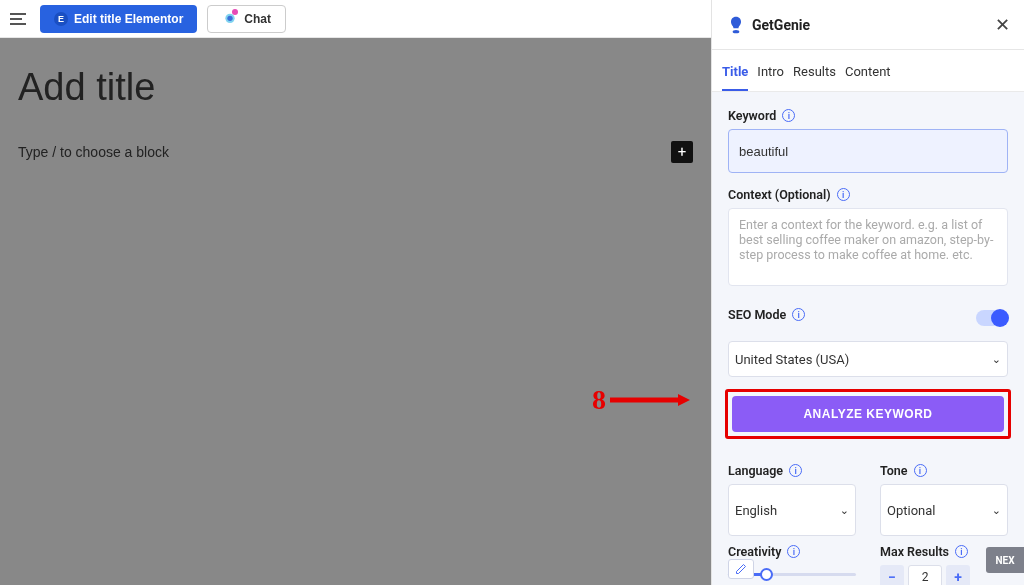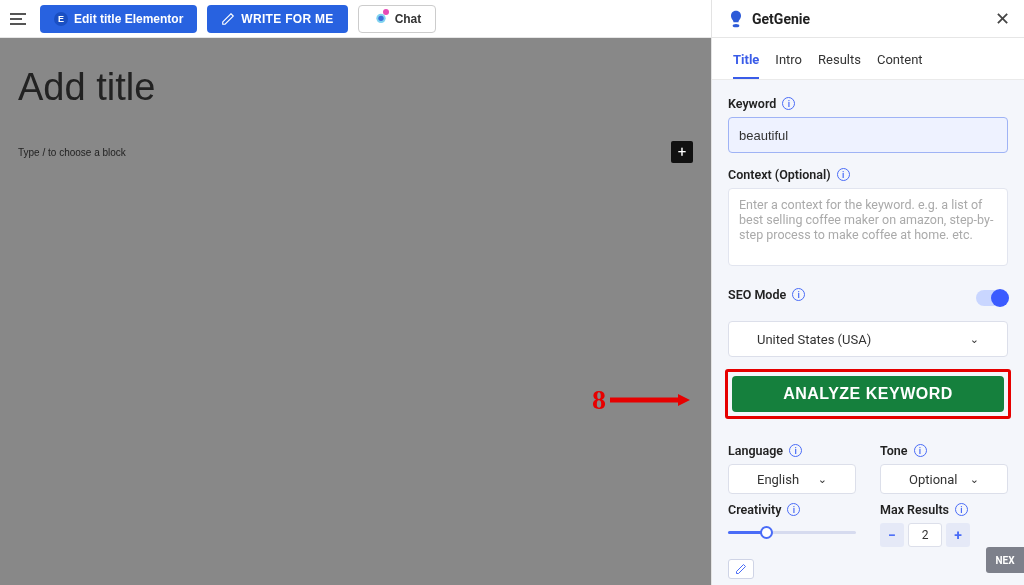--- a/index.html
+++ b/index.html
@@ -13,48 +13,48 @@
 .btn-elementor .ic { width: 14px; height: 14px; border-radius: 50%; background: #1a4fc2; display: inline-flex; align-items: center; justify-content: center; font-size: 9px; }
 .btn-write { background: #2862e0; color: #fff; letter-spacing: .3px; }
 .btn-chat { background: #fff; border: 1px solid #ccc; color: #333; font-weight: 600; position: relative; }
 .btn-chat .dot { position: absolute; top: 3px; left: 24px; width: 6px; height: 6px; background: #e64ab5; border-radius: 50%; }
 .chat-ic { width: 16px; height: 16px; display: inline-block; }
 .pen-ic { width: 14px; height: 14px; }
 .editor { position: absolute; left: 0; top: 38px; right: 313px; bottom: 0; background: #888; padding: 28px 18px 18px; }
 .title-input { font-size: 38px; font-weight: 400; color: #222; background: transparent; border: none; outline: none; width: 100%; margin-bottom: 32px; }
 .title-input::placeholder { color: #222; }
 .block-row { display: flex; align-items: center; justify-content: space-between; }
-.block-prompt { font-size: 10px; color: #222; background: transparent; border: none; outline: none; width: 420px; }
+.block-prompt { font-size: 14px; color: #222; background: transparent; border: none; outline: none; width: 420px; }
 .block-prompt::placeholder { color: #222; }
 .block-add { width: 22px; height: 22px; background: #111; color: #fff; display: flex; align-items: center; justify-content: center; font-size: 15px; cursor: pointer; border-radius: 2px; }
 .panel { position: absolute; right: 0; top: 0; width: 313px; height: 100%; background: #fff; border-left: 1px solid #e3e3e3; display: flex; flex-direction: column; }
-.panel-header { height: 38px; display: flex; align-items: center; justify-content: space-between; padding: 4px 14px; border-bottom: 1px solid #e6e6e6; }
+.panel-header { height: 50px; display: flex; align-items: center; justify-content: space-between; padding: 4px 14px; border-bottom: 1px solid #e6e6e6; }
 .brand { display: flex; align-items: center; gap: 6px; font-weight: 700; font-size: 14px; color: #222; }
 .brand svg { width: 20px; height: 20px; }
 .close-x { font-size: 18px; color: #444; cursor: pointer; }
-.tabs { display: flex; gap: 16px; padding: 14px 21px 0; border-bottom: 1px solid #eaeaea; font-size: 13px; }
+.tabs { display: flex; gap: 9px; padding: 14px 10px 0; border-bottom: 1px solid #eaeaea; font-size: 13px; }
 .tab { padding-bottom: 10px; color: #333; cursor: pointer; }
 .tab.active { color: #3a5ce8; font-weight: 700; border-bottom: 2px solid #3a5ce8; }
 .panel-body { flex: 1; overflow-y: auto; background: #f4f6fb; padding: 16px; font-size: 13px; color: #333; }
 .field-label { display: flex; align-items: center; gap: 6px; font-weight: 600; margin-bottom: 6px; font-size: 12.5px; color: #222; }
 .info-ic { width: 13px; height: 13px; border: 1.5px solid #4a6cf7; border-radius: 50%; display: inline-flex; align-items: center; justify-content: center; font-size: 9px; color: #4a6cf7; }
-.kw-input { width: 100%; height: 36px; border: 1.5px solid #9fb3f5; background: #eef2ff; border-radius: 4px; padding: 16px 10px; font-size: 13px; color: #333; outline: none; }
+.kw-input { width: 100%; height: 44px; border: 1.5px solid #9fb3f5; background: #eef2ff; border-radius: 4px; padding: 16px 10px; font-size: 13px; color: #333; outline: none; }
 .ctx-input { width: 100%; height: 78px; border: 1px solid #e2e5ef; border-radius: 4px; padding: 8px 10px; font-size: 12.5px; color: #999; resize: none; background: #fff; font-family: inherit; }
 .ctx-input::placeholder { color: #aaa; }
 .spacer { height: 14px; }
 .seo-row { display: flex; justify-content: space-between; align-items: center; margin: 18px 0 12px; }
 .toggle { width: 32px; height: 16px; background: #c9d6ff; border-radius: 10px; position: relative; cursor: pointer; }
 .toggle::after { content: ""; position: absolute; right: -1px; top: -1px; width: 18px; height: 18px; background: #3b5bff; border-radius: 50%; }
-.select { width: 100%; height: 36px; border: 1px solid #dcdfea; border-radius: 4px; background: #fff; padding: 0 28px; font-size: 13px; display: flex; align-items: center; justify-content: space-between; cursor: pointer; }
+.select { width: 100%; height: 36px; border: 1px solid #dcdfea; border-radius: 4px; background: #fff; padding: 0 6px; font-size: 13px; display: flex; align-items: center; justify-content: space-between; cursor: pointer; }
 .chev { font-size: 11px; color: #333; }
 .analyze-wrap { margin: 12px -3px 4px; padding: 4px; border: 3px solid #e60000; border-radius: 3px; }
-.analyze-btn { width: 100%; height: 36px; background: #15803d; color: #fff; border: none; border-radius: 4px; font-size: 16px; font-weight: 700; letter-spacing: .5px; cursor: pointer; }
+.analyze-btn { width: 100%; height: 36px; background: #8b5cf6; color: #fff; border: none; border-radius: 4px; font-size: 12px; font-weight: 700; letter-spacing: .5px; cursor: pointer; }
 .two-col { display: flex; gap: 24px; margin-top: 24px; }
 .col { flex: 1; }
-.col .select { height: 30px; }
+.col .select { height: 52px; }
 .slider-wrap { margin-top: 6px; height: 20px; position: relative; }
 .slider-track { position: absolute; top: 8px; left: 0; right: 0; height: 3px; background: #d6dbef; border-radius: 2px; }
 .slider-fill { position: absolute; top: 8px; left: 0; width: 30%; height: 3px; background: #4a6cf7; border-radius: 2px; }
 .slider-thumb { position: absolute; top: 3px; left: 30%; width: 13px; height: 13px; background: #fff; border: 2px solid #4a6cf7; border-radius: 50%; margin-left: -6px; }
 .stepper { display: flex; align-items: center; gap: 4px; }
 .step-btn { width: 24px; height: 24px; background: #e5e9f7; border-radius: 3px; display: flex; align-items: center; justify-content: center; color: #4a6cf7; font-weight: 700; cursor: pointer; font-size: 14px; }
 .step-val { width: 34px; height: 24px; border: 1px solid #dcdfea; border-radius: 3px; display: flex; align-items: center; justify-content: center; font-size: 12px; background: #fff; }
 .callout { position: absolute; left: 592px; top: 384px; display: flex; align-items: center; gap: 4px; pointer-events: none; }
 .callout-num { font-size: 28px; font-weight: 900; color: #e60000; font-family: Georgia, serif; }
 .callout-arrow { width: 80px; height: 12px; }
@@ -67,26 +67,20 @@
 <div class="top-bar">
   <div class="menu-icon">
       <span></span>
       <span></span>
       <span></span>
     </div>
   <button class="btn btn-elementor">
     <span class="ic">E</span>
     <span>Edit title Elementor</span>
   </button>
-  <button class="btn btn-write">
-    <svg class="pen-ic" viewBox="0 0 24 24" fill="none" stroke="#fff" stroke-width="2">
-        <path d="M17 3l4 4-14 14H3v-4L17 3z"></path>
-      </svg>
-    <span>WRITE FOR ME</span>
-  </button>
   <button class="btn btn-chat">
     <span class="chat-ic">
       <svg viewBox="0 0 24 24" width="16" height="16">
           <circle cx="12" cy="11" r="7" fill="#7fd3f0"></circle>
           <circle cx="12" cy="11" r="4" fill="#3a6fd8"></circle>
         </svg>
     </span>
     <span class="dot"></span>
     <span>Chat</span>
   </button>

